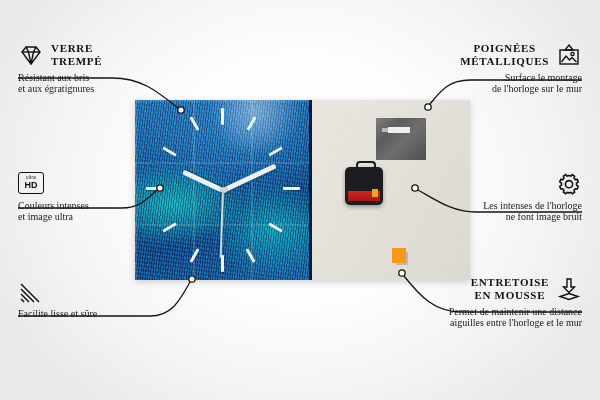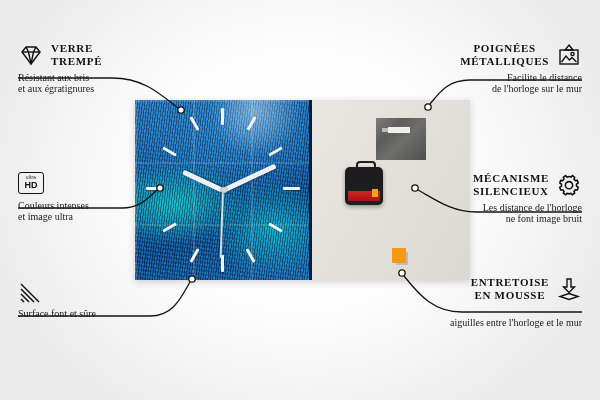--- a/index.html
+++ b/index.html
@@ -198,79 +198,76 @@
             <g stroke="#111" stroke-width="1.5" fill="none">
           <path d="M3 4 L21 22"></path>
               <path d="M3 9 L16 22"></path>
               <path d="M3 14 L11 22"></path>
               <path d="M3 19 L6 22"></path>
         </g>
           </svg>
       </span>
     </div>
     <div class="desc">
-      <span>Surface font et sûre</span>
+      <span>Facilite lisse et sûre</span>
     </div>
   </div>
 
   <div class="callout right" style="left:432px;top:42px;width:150px;">
     <div class="head">
       <span class="title">
         <span>POIGNÉES</span><br><span>MÉTALLIQUES</span>
       </span>
       <span class="ico">
         <svg viewBox="0 0 26 24">
             <g fill="none" stroke="#111" stroke-width="1.4">
           <rect x="4" y="7" width="18" height="14"></rect>
           <path d="M13 2 L17 7 H9 Z"></path>
           <path d="M5.5 19 L10 13 L13.5 17 L16 14.5 L20.5 19"></path>
           <circle cx="16.5" cy="11" r="1.6"></circle>
         </g>
           </svg>
       </span>
     </div>
     <div class="desc">
-      <span>Facilite le distance</span><br><span>de l'horloge sur le mur</span>
+      <span>Surface le montage</span><br><span>de l'horloge sur le mur</span>
     </div>
   </div>
 
   <div class="callout right" style="left:422px;top:172px;width:160px;">
     <div class="head">
-      <span class="title">
-        <span>MÉCANISME</span><br><span>SILENCIEUX</span>
-      </span>
       <span class="ico">
         <svg viewBox="0 0 26 24">
             <g fill="none" stroke="#111" stroke-width="1.6">
           <path d="M13 3.5 L15 4 L16.4 2.6 L18.6 4.2 L18 6 L19.3 7.6 L21.3 7.4 L22.2 10 L20.5 11.2
                    L20.5 13.2 L22.2 14.4 L21.3 17 L19.3 16.8 L18 18.4 L18.6 20.2 L16.4 21.8 L15 20.4
                    L13 20.9 L11 20.4 L9.6 21.8 L7.4 20.2 L8 18.4 L6.7 16.8 L4.7 17 L3.8 14.4 L5.5 13.2
                    L5.5 11.2 L3.8 10 L4.7 7.4 L6.7 7.6 L8 6 L7.4 4.2 L9.6 2.6 L11 4 Z"></path>
           <circle cx="13" cy="12.2" r="3.6"></circle>
         </g>
           </svg>
       </span>
     </div>
     <div class="desc">
-      <span>Les distance de l'horloge</span><br><span>ne font image bruit</span>
+      <span>Les intenses de l'horloge</span><br><span>ne font image bruit</span>
     </div>
   </div>
 
   <div class="callout right" style="left:412px;top:276px;width:170px;">
     <div class="head">
       <span class="title">
         <span>ENTRETOISE</span><br><span>EN MOUSSE</span>
       </span>
       <span class="ico">
         <svg viewBox="0 0 26 24">
             <g fill="none" stroke="#111" stroke-width="1.4">
           <path d="M11 2 H15 V10 H18.5 L13 15.5 L7.5 10 H11 Z"></path>
           <path d="M13 16.5 L22 19.5 L13 22.5 L4 19.5 Z"></path>
         </g>
           </svg>
       </span>
     </div>
     <div class="desc">
-      <br><span>aiguilles entre l'horloge et le mur</span>
+      <span>Permet de maintenir une distance</span><br><span>aiguilles entre l'horloge et le mur</span>
     </div>
   </div>
 
 </div>
 
 </body></html>

